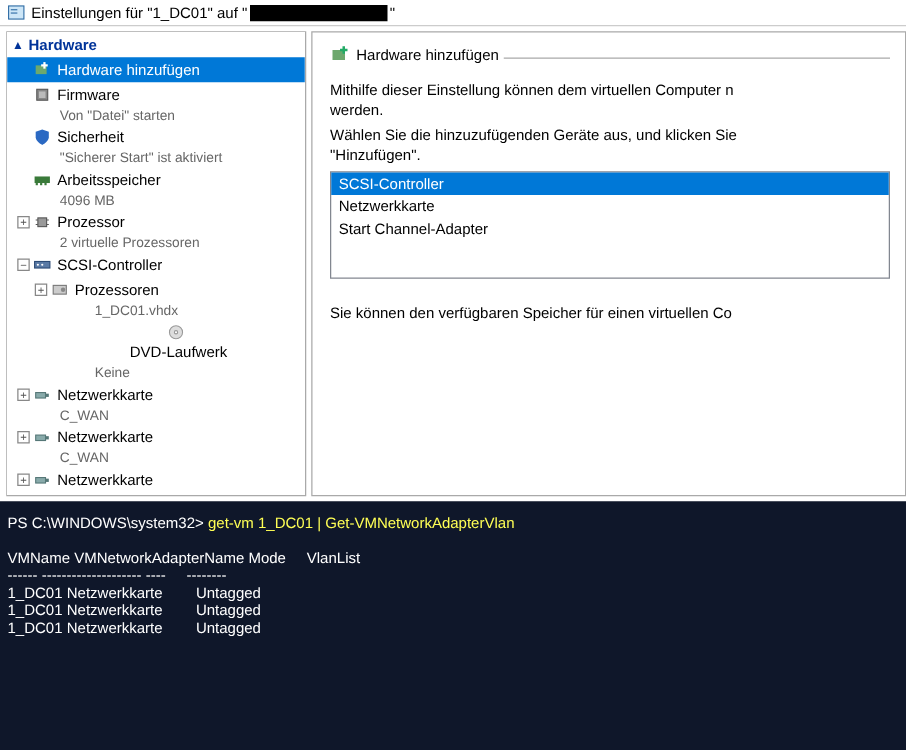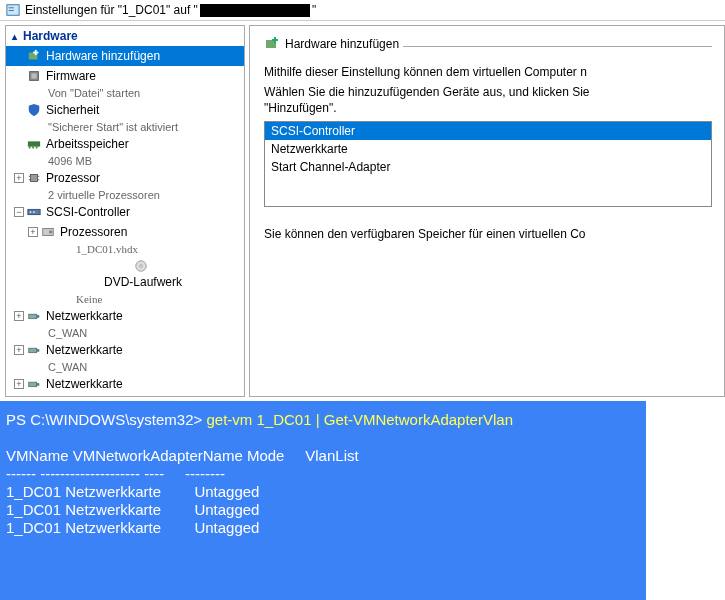--- a/index.html
+++ b/index.html
@@ -15,33 +15,33 @@
 .tree-header .chev { margin-right: 6px; font-size: 10px; color: #003399; }
 
 .tree-item { display: flex; align-items: center; padding: 2px 0 2px 8px; line-height: 16px; }
 .tree-item .exp { width: 10px; font-size: 9px; color: #555; text-align: center; margin-right: 2px; border: 1px solid #888; height: 10px; line-height: 8px; background: #fff; }
 .tree-item .noexp { width: 10px; margin-right: 2px; }
 .tree-item .ticon { width: 16px; height: 16px; display: inline-flex; align-items: center; justify-content: center; margin-right: 4px; }
 .tree-item.sel { background: #0078d7; color: #fff; }
 .tree-sub { font-size: 11px; color: #666; padding-left: 42px; line-height: 14px; }
 .tree-lvl2 { padding-left: 22px; }
 .tree-lvl3 { padding-left: 36px; flex-direction: column; }
-.tree-sub.lvl3 { padding-left: 70px; font-family: Liberation Serif, serif; }
+.tree-sub.lvl3 { padding-left: 70px; }
 
 .detail-panel { flex: 1; border: 1px solid #a9a9a9; margin: 4px 0 4px 2px; padding: 10px 12px 10px 14px; overflow: hidden; }
 .detail-h { position: relative; margin-bottom: 10px; }
 .detail-h .label { background: #fff; padding-right: 4px; position: relative; z-index: 1; display: inline-flex; align-items: center; }
 .detail-h .line { position: absolute; left: 0; right: 0; top: 50%; border-top: 1px solid #a9a9a9; }
 .detail-h .hicon { width: 16px; height: 16px; margin-right: 5px; }
 .detail-p { margin: 6px 0; font-size: 12px; }
 .listbox { border: 1px solid #828790; margin-top: 4px; height: 86px; background: #fff; }
 .listbox .opt { padding: 2px 6px; }
 .listbox .opt.sel { background: #0078d7; color: #fff; }
 
-.console { background: #3b82f6; color: #fff; font-family: "Cascadia Mono","Consolas",monospace; font-size: 15px; padding: 10px 6px 10px 6px; width: 646px; height: 200px; white-space: pre; overflow: hidden; }
+.console { background: #0f172a; color: #fff; font-family: "Cascadia Mono","Consolas",monospace; font-size: 12px; padding: 10px 6px 10px 6px; width: 725px; height: 200px; white-space: pre; overflow: hidden; }
 .ps-prompt { color: #fff; }
 .ps-cmd { color: #ffff55; }
 
 .shield-icon { color: #2b69a3; }
 .disk-icon { color: #555; }
 .chip-icon { color: #444; }
 .mem-icon { color: #3a7a3a; }
 .nic-icon { color: #555; }
 .cd-icon { color: #888; }
 </style>
@@ -214,20 +214,21 @@
           <svg width="16" height="16" viewBox="0 0 16 16">
               <rect x="2" y="4" width="10" height="8" fill="#6da86d"></rect>
               <rect x="10" y="1" width="2" height="6" fill="#2a6"></rect>
               <rect x="8" y="3" width="6" height="2" fill="#2a6"></rect>
             </svg>
         </span>
         <span>Hardware hinzufügen</span>
       </span>
     </div>
     <p class="detail-p">Mithilfe dieser Einstellung können dem virtuellen Computer n</p>
+    <p class="detail-p" style="margin-top:-4px">werden.</p>
     <p class="detail-p">Wählen Sie die hinzuzufügenden Geräte aus, und klicken Sie</p>
     <p class="detail-p" style="margin-top:-4px">"Hinzufügen".</p>
 
     <div class="listbox">
       <div class="opt sel">SCSI-Controller</div>
       <div class="opt">Netzwerkkarte</div>
       <div class="opt">Start Channel-Adapter</div>
     </div>
 
     <p class="detail-p" style="margin-top:20px">Sie können den verfügbaren Speicher für einen virtuellen Co</p>

